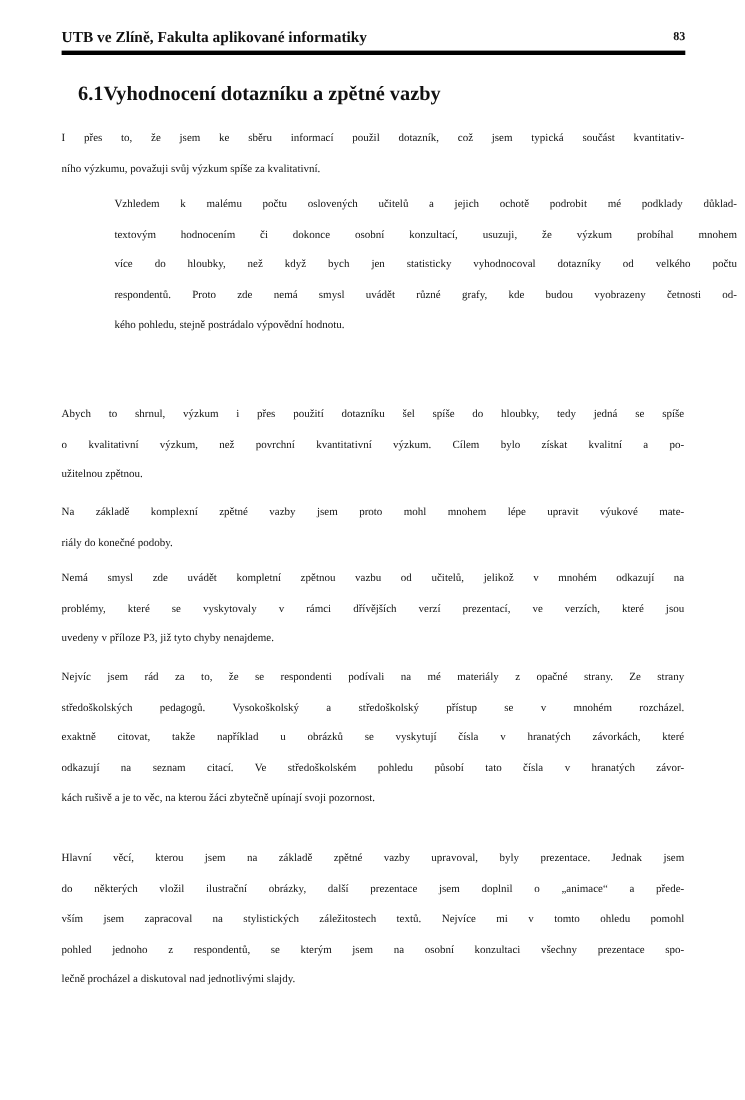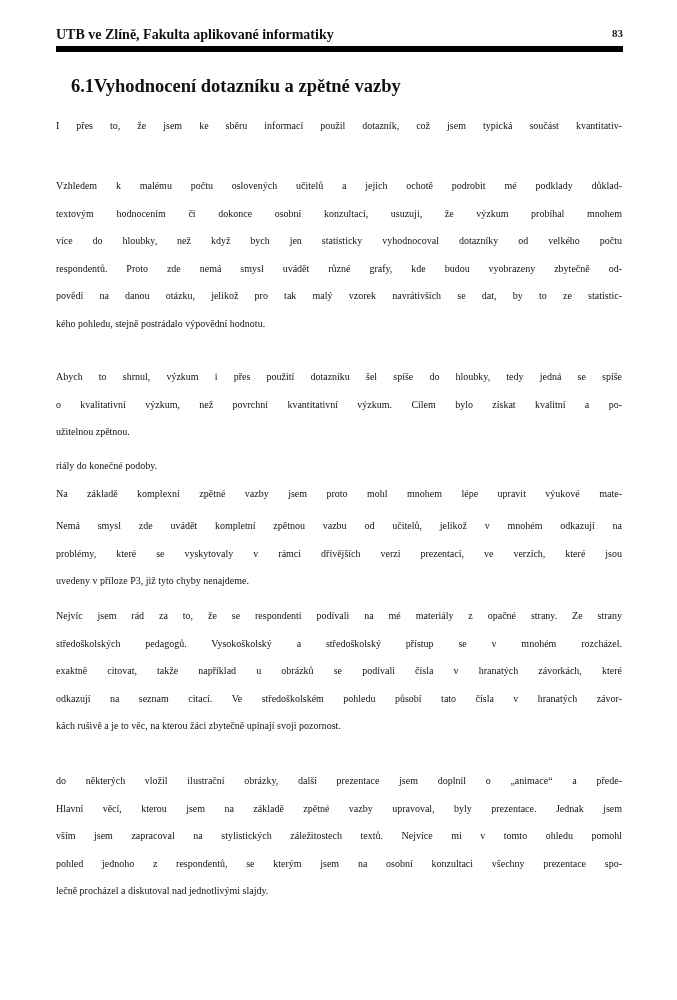--- a/index.html
+++ b/index.html
@@ -1,19 +1,19 @@
 <!DOCTYPE html>
 <html><head>
   <meta charset="utf-8">
   <style>
     html, body { margin: 0; padding: 0; background: #ffffff; }
     body { width: 677px; height: 1000px; position: relative; overflow: hidden;
            font-family: "Liberation Serif", "DejaVu Serif", serif; color: #111; }
     .header { position: absolute; left: 56px; top: 24px; width: 567px; height: 22px;
-              border-bottom: 6px solid #000000; }
+              border-bottom: 4px solid #000000; }
     .header .left { position: absolute; left: 0; top: 3px; font-weight: bold; font-size: 14px; }
     .header .right { position: absolute; right: 0; top: 3px; font-weight: bold; font-size: 11px; }
     .heading { position: absolute; left: 56px; top: 76px; font-weight: bold; font-size: 18.5px; white-space: nowrap; text-align: right; }
     .heading .num { display: inline-block; width: 38px; }
     .para { position: absolute; left: 56px; width: 566px; font-size: 10px; }
     .line { height: 27.5px; line-height: 27.5px; white-space: nowrap; }
     .just { text-align: justify; text-align-last: justify; }
   </style>
 </head>
 <body>
@@ -23,50 +23,50 @@
   <span class="right">83</span>
 </div>
 
 <div class="heading">
   <span class="num">6.1</span><span>Vyhodnocení dotazníku a zpětné vazby</span>
 </div>
 
 <div id="paras">
     <div class="para" style="top: 112px;">
       <div class="line just">I přes to, že jsem ke sběru informací použil dotazník, což jsem typická součást kvantitativ-</div>
+      <div class="line">ního výzkumu, považuji svůj výzkum spíše za kvalitativní.</div>
     </div>
-    <div class="para" style="top: 172px;">
+    <div class="para" style="top: 172px; margin-left: 48px;">
       <div class="line just">Vzhledem k malému počtu oslovených učitelů a jejich ochotě podrobit mé podklady důklad-</div>
       <div class="line just">textovým hodnocením či dokonce osobní konzultací, usuzuji, že výzkum probíhal mnohem</div>
       <div class="line just">více do hloubky, než když bych jen statisticky vyhodnocoval dotazníky od velkého počtu</div>
-      <div class="line just">respondentů. Proto zde nemá smysl uvádět různé grafy, kde budou vyobrazeny zbytečně od-</div>
-      <div class="line just">povědí na danou otázku, jelikož pro tak malý vzorek navrátivších se dat, by to ze statistic-</div>
+      <div class="line just">respondentů. Proto zde nemá smysl uvádět různé grafy, kde budou vyobrazeny četnosti od-</div>
       <div class="line">kého pohledu, stejně postrádalo výpovědní hodnotu.</div>
     </div>
     <div class="para" style="top: 363px;">
       <div class="line just">Abych to shrnul, výzkum i přes použití dotazníku šel spíše do hloubky, tedy jedná se spíše</div>
       <div class="line just">o kvalitativní výzkum, než povrchní kvantitativní výzkum. Cílem bylo získat kvalitní a po-</div>
       <div class="line">užitelnou zpětnou.</div>
     </div>
     <div class="para" style="top: 452px;">
+      <div class="line just">Na základě komplexní zpětné vazby jsem proto mohl mnohem lépe upravit výukové mate-</div>
       <div class="line">riály do konečné podoby.</div>
-      <div class="line just">Na základě komplexní zpětné vazby jsem proto mohl mnohem lépe upravit výukové mate-</div>
     </div>
     <div class="para" style="top: 512px;">
       <div class="line just">Nemá smysl zde uvádět kompletní zpětnou vazbu od učitelů, jelikož v mnohém odkazují na</div>
       <div class="line just">problémy, které se vyskytovaly v rámci dřívějších verzí prezentací, ve verzích, které jsou</div>
       <div class="line">uvedeny v příloze P3, již tyto chyby nenajdeme.</div>
     </div>
     <div class="para" style="top: 602px;">
       <div class="line just">Nejvíc jsem rád za to, že se respondenti podívali na mé materiály z opačné strany. Ze strany</div>
       <div class="line just">středoškolských pedagogů. Vysokoškolský a středoškolský přístup se v mnohém rozcházel.</div>
-      <div class="line just">exaktně citovat, takže například u obrázků se podívali čísla v hranatých závorkách, které</div>
+      <div class="line just">exaktně citovat, takže například u obrázků se vyskytují čísla v hranatých závorkách, které</div>
       <div class="line just">odkazují na seznam citací. Ve středoškolském pohledu působí tato čísla v hranatých závor-</div>
       <div class="line">kách rušivě a je to věc, na kterou žáci zbytečně upínají svoji pozornost.</div>
     </div>
     <div class="para" style="top: 767px;">
+      <div class="line just">Hlavní věcí, kterou jsem na základě zpětné vazby upravoval, byly prezentace. Jednak jsem</div>
       <div class="line just">do některých vložil ilustrační obrázky, další prezentace jsem doplnil o „animace“ a přede-</div>
-      <div class="line just">Hlavní věcí, kterou jsem na základě zpětné vazby upravoval, byly prezentace. Jednak jsem</div>
       <div class="line just">vším jsem zapracoval na stylistických záležitostech textů. Nejvíce mi v tomto ohledu pomohl</div>
       <div class="line just">pohled jednoho z respondentů, se kterým jsem na osobní konzultaci všechny prezentace spo-</div>
       <div class="line">lečně procházel a diskutoval nad jednotlivými slajdy.</div>
     </div>
   </div>
 
 </body></html>

